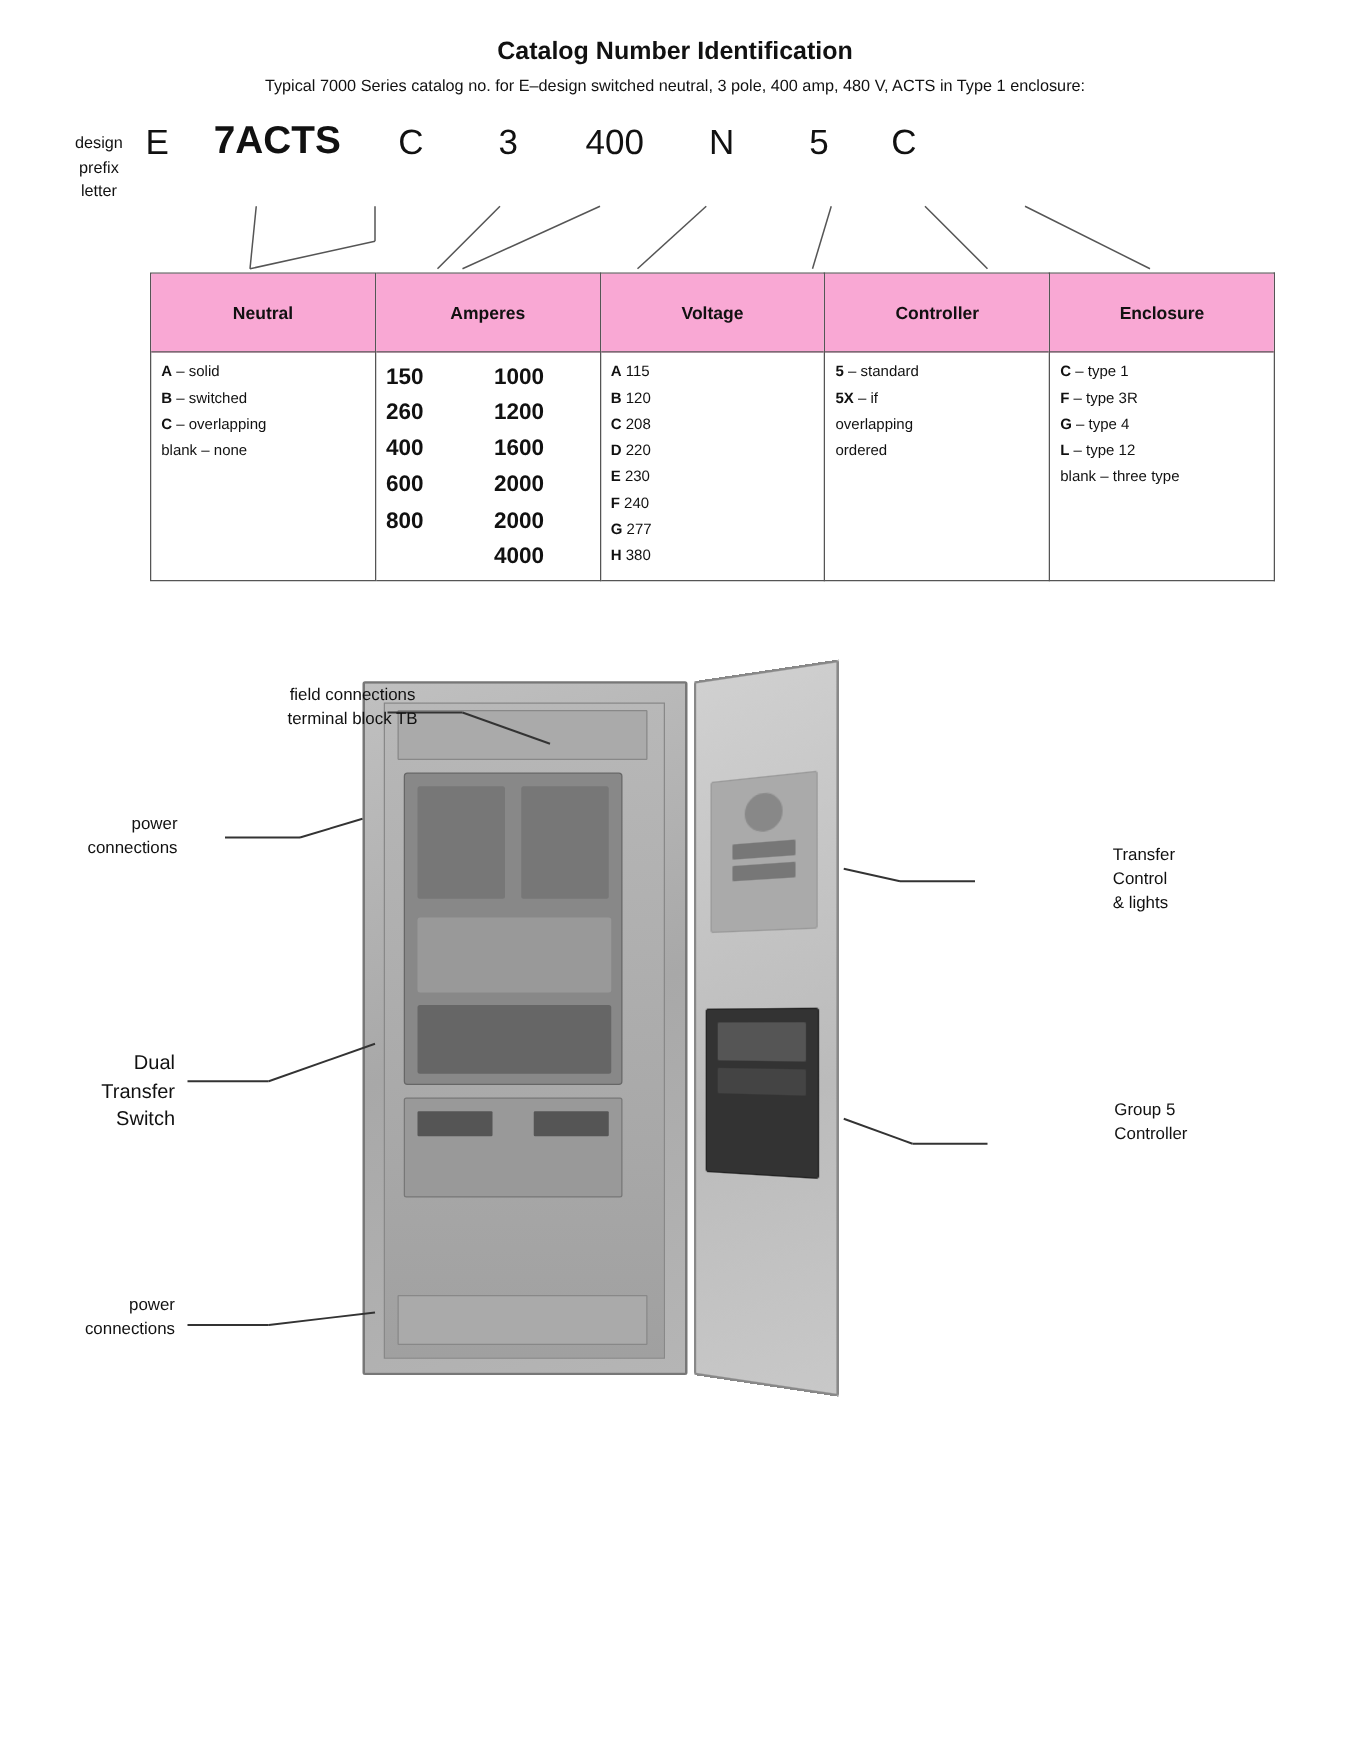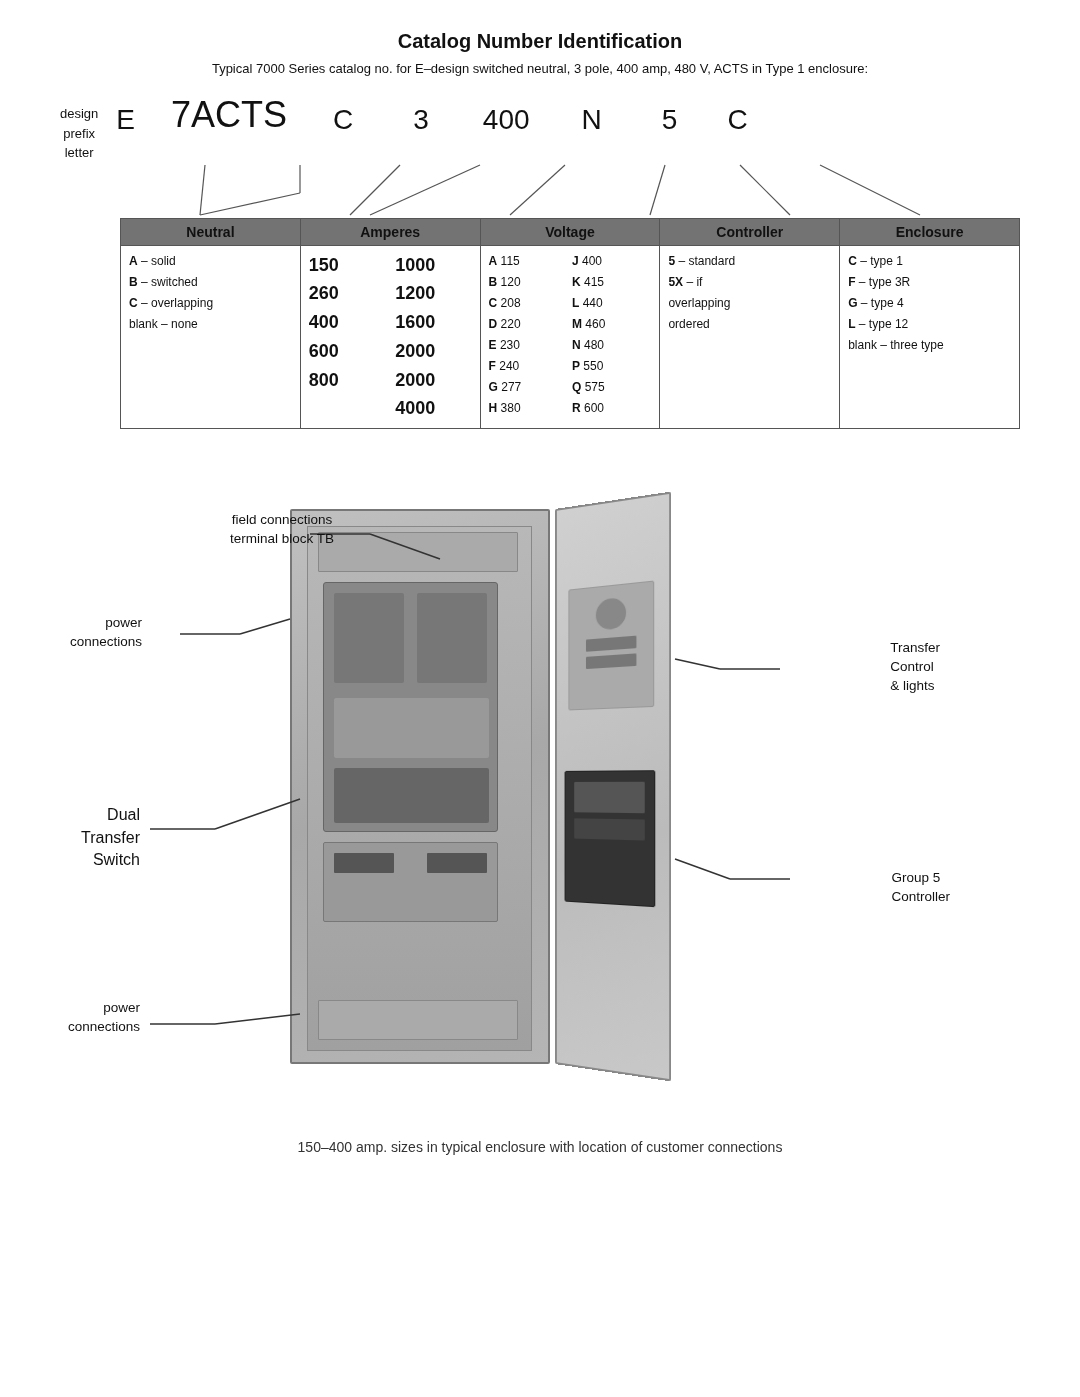--- a/index.html
+++ b/index.html
@@ -55,25 +55,25 @@
     
     .cat-col {
       border: 1.5px solid #555;
       flex: 1;
     }
     .cat-col + .cat-col {
       border-left: none;
     }
 
     .cat-head {
-      background: #737373;
+      background: #f9a8d4;
       font-weight: bold;
       font-size: 14px;
       text-align: center;
-      padding: 5px 4px;
+      padding: 23px 4px;
       border-bottom: 1.5px solid #555;
     }
 
     .cat-content {
       padding: 5px 8px;
       font-size: 12px;
       line-height: 1.75;
     }
 
     .cat-content .item {
@@ -113,21 +113,21 @@
 
     <div style="display:flex; align-items:flex-start; margin-bottom:0; position:relative;">
       <div style="font-size:13px; line-height:1.5; white-space:pre; margin-top:10px; margin-right:8px; text-align:center;">design
 prefix
 letter</div>
 
       <div style="display:flex; align-items:flex-end; gap:0; position:relative;">
 
         <span style="font-size:28px; padding:0 18px 0 10px; display:inline-block;">E</span>
 
-        <span style="font-size:36px; padding:0 18px; display:inline-block;">7ACTS</span>
+        <span style="font-size:31px; padding:0 18px; display:inline-block;font-weight:bold;">7ACTS</span>
 
         <span style="font-size:28px; padding:0 28px; display:inline-block;">C</span>
 
         <span style="font-size:28px; padding:0 32px; display:inline-block;">3</span>
 
         <span style="font-size:28px; padding:0 22px; display:inline-block;">400</span>
 
         <span style="font-size:28px; padding:0 30px; display:inline-block;">N</span>
 
         <span style="font-size:28px; padding:0 30px; display:inline-block;">5</span>
@@ -201,30 +201,20 @@
             <div>
               <div class="item"><b>A</b> 115</div>
               <div class="item"><b>B</b> 120</div>
               <div class="item"><b>C</b> 208</div>
               <div class="item"><b>D</b> 220</div>
               <div class="item"><b>E</b> 230</div>
               <div class="item"><b>F</b> 240</div>
               <div class="item"><b>G</b> 277</div>
               <div class="item"><b>H</b> 380</div>
             </div>
-            <div>
-              <div class="item"><b>J</b> 400</div>
-              <div class="item"><b>K</b> 415</div>
-              <div class="item"><b>L</b> 440</div>
-              <div class="item"><b>M</b> 460</div>
-              <div class="item"><b>N</b> 480</div>
-              <div class="item"><b>P</b> 550</div>
-              <div class="item"><b>Q</b> 575</div>
-              <div class="item"><b>R</b> 600</div>
-            </div>
           </div>
         </div>
       </div>
 
       <div class="cat-col">
         <div class="cat-head">Controller</div>
         <div class="cat-content">
           <div class="item"><b>5</b> – standard</div>
           <div class="item"><b>5X</b> – if</div>
           <div class="item">overlapping</div>
@@ -320,25 +310,24 @@
     </div>
 
     <div style="position:absolute; top:170px; right:80px; font-size:13.5px; text-align:left; line-height:1.4;">
       Transfer<br>Control<br>&amp; lights
     </div>
 
     <div style="position:absolute; top:335px; left:0px; font-size:16px; text-align:right; line-height:1.4; width:80px;">
       Dual<br>Transfer<br>Switch
     </div>
 
-    <div style="position:absolute; top:400px; right:70px; font-size:13.5px; text-align:left; line-height:1.4;margin-left:48px;">
+    <div style="position:absolute; top:374px; right:70px; font-size:13.5px; text-align:left; line-height:1.4;margin-left:48px;">
       Group 5<br>Controller
     </div>
 
     <div style="position:absolute; top:530px; left:0px; font-size:13.5px; text-align:right; line-height:1.4; width:80px;">
       power<br>connections
     </div>
 
   </div>
 
-  <div class="bottom-caption">150–400 amp. sizes in typical enclosure with location of customer connections</div>
 
 </div>
 
 </body></html>

